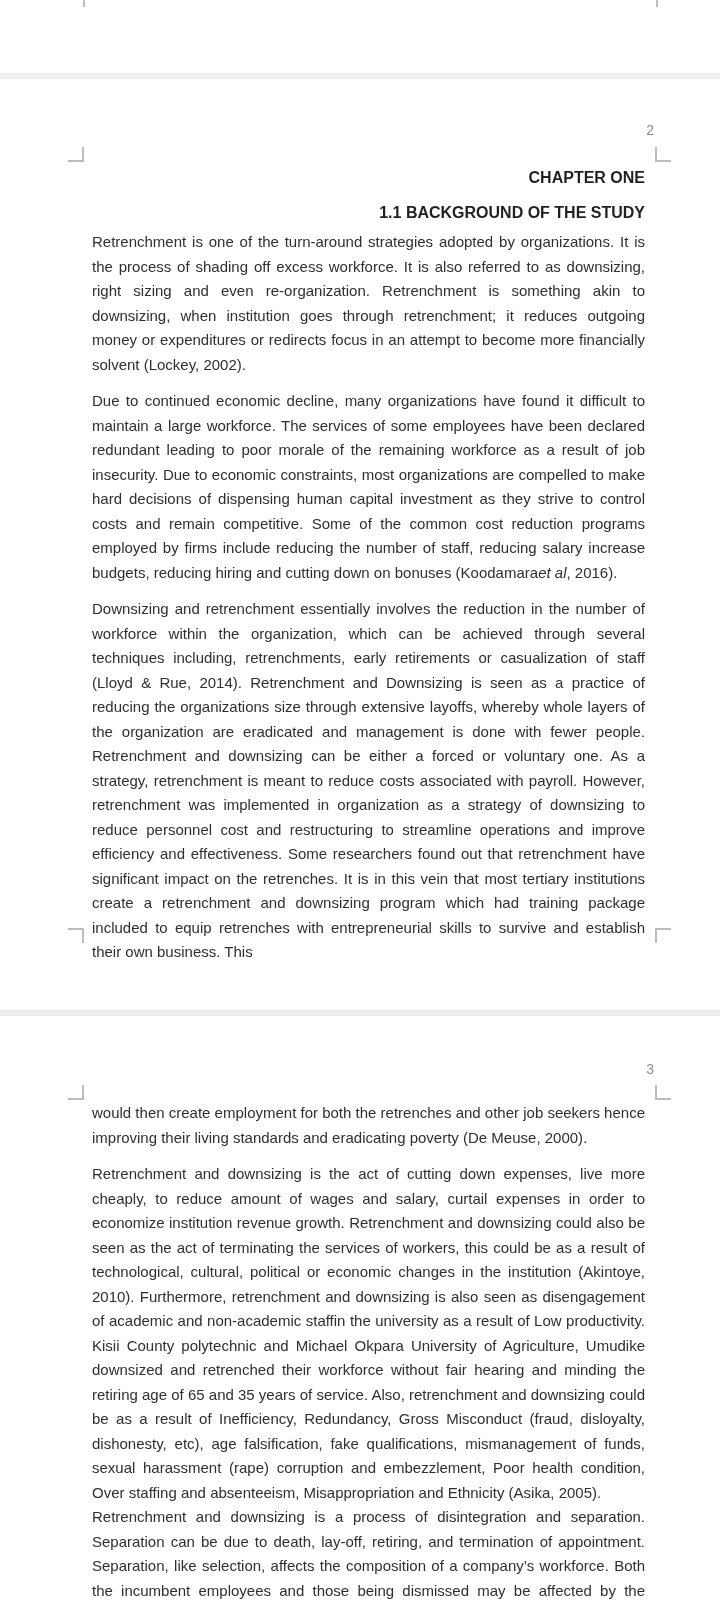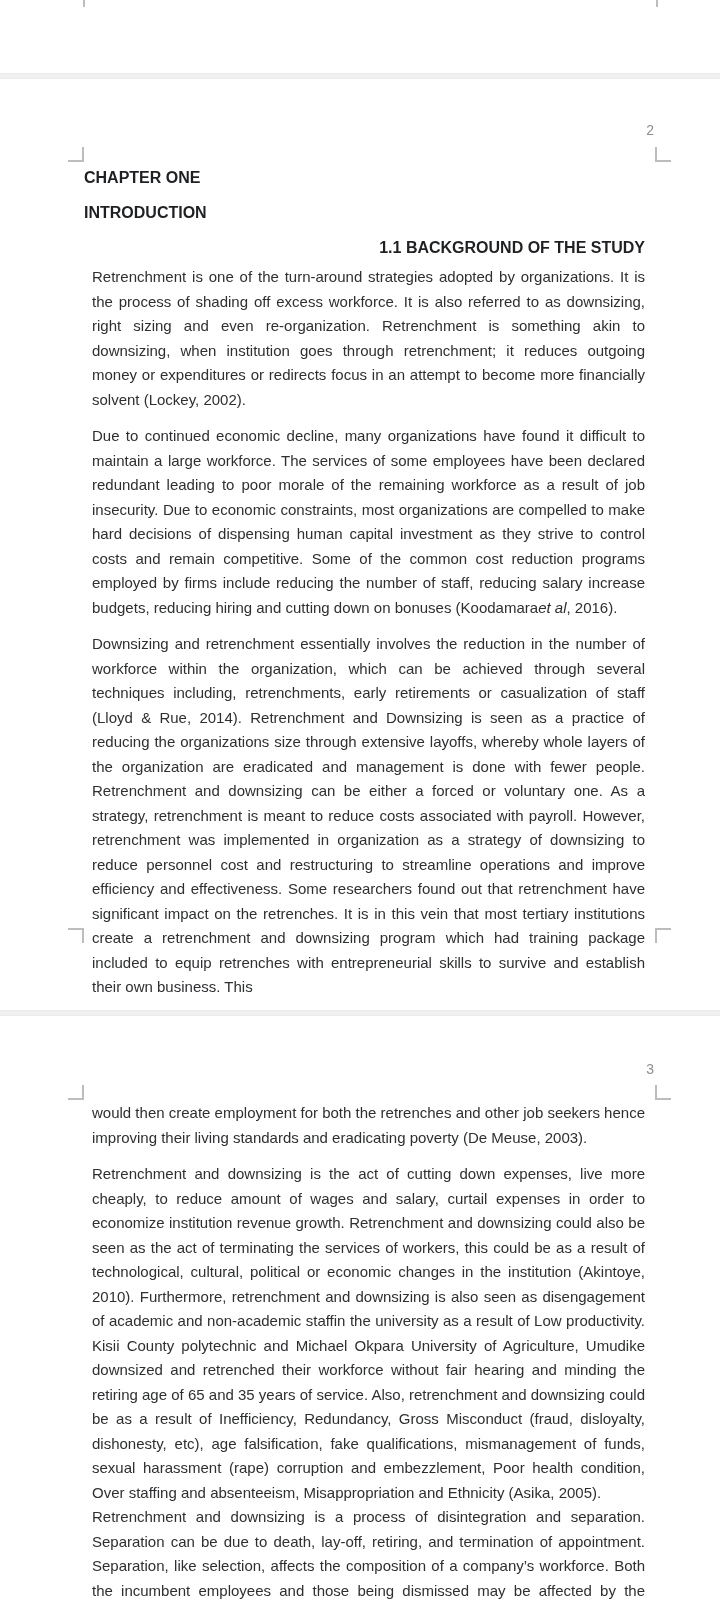--- a/index.html
+++ b/index.html
@@ -72,21 +72,21 @@
     line-height: 24.5px;
   }
   .page.p3 .content { padding-top: 85px; }
   h1, h2, h3 {
     font-size: 16px;
     line-height: 25px;
     font-weight: bold;
     color: #1f2023;
     margin: 0;
   }
-  h1, h2 { text-align: left; }
+  h1, h2 { text-align: right; }
   h1 { margin-bottom: 10px; }
   h2 { margin-bottom: 10px; }
   h3 { margin-bottom: 5px; text-align: right; }
   .para {
     margin: 0 0 12px 8px;
     text-align: justify;
     text-align-last: left;
     hyphens: none;
   }
   .para.tight { margin-bottom: 0; }
@@ -105,35 +105,34 @@
 
   <section class="page p2">
     <div class="pagenum">2</div>
     <span class="corner tl"></span>
     <span class="corner tr"></span>
     <span class="corner bl"></span>
     <span class="corner br"></span>
 
     <div class="content">
       <h1>CHAPTER ONE</h1>
-      <h2>INTRODUCTION</h2>
       <h3>1.1 BACKGROUND OF THE STUDY</h3>
       <p class="para">Retrenchment is one of the turn-around strategies adopted by organizations. It is the process of shading off excess workforce. It is also referred to as downsizing, right sizing and even re-organization. Retrenchment is something akin to downsizing, when institution goes through retrenchment; it reduces outgoing money or expenditures or redirects focus in an attempt to become more financially solvent (Lockey, 2002).</p>
       <p class="para"><span>Due to continued economic decline, many organizations have found it difficult to maintain a large workforce. The services of some employees have been declared redundant leading to poor morale of the remaining workforce as a result of job insecurity. Due to economic constraints, most organizations are compelled to make hard decisions of dispensing human capital investment as they strive to control costs and remain competitive. Some of the common cost reduction programs employed by firms include reducing the number of staff, reducing salary increase budgets, reducing hiring and cutting down on bonuses (Koodamara</span><span style="font-style: italic;">et al</span><span>, 2016).</span></p>
       <p class="para">Downsizing and retrenchment essentially involves the reduction in the number of workforce within the organization, which can be achieved through several techniques including, retrenchments, early retirements or casualization of staff (Lloyd &amp; Rue, 2014). Retrenchment and Downsizing is seen as a practice of reducing the organizations size through extensive layoffs, whereby whole layers of the organization are eradicated and management is done with fewer people. Retrenchment and downsizing can be either a forced or voluntary one. As a strategy, retrenchment is meant to reduce costs associated with payroll. However, retrenchment was implemented in organization as a strategy of downsizing to reduce personnel cost and restructuring to streamline operations and improve efficiency and effectiveness. Some researchers found out that retrenchment have significant impact on the retrenches. It is in this vein that most tertiary institutions create a retrenchment and downsizing program which had training package included to equip retrenches with entrepreneurial skills to survive and establish their own business. This</p>
     </div>
   </section>
 
   <div class="gap-band"></div>
 
   <section class="page p3">
     <div class="pagenum">3</div>
     <span class="corner tl"></span>
     <span class="corner tr"></span>
 
     <div class="content">
-      <p class="para">would then create employment for both the retrenches and other job seekers hence improving their living standards and eradicating poverty (De Meuse, 2003).</p>
+      <p class="para">would then create employment for both the retrenches and other job seekers hence improving their living standards and eradicating poverty (De Meuse, 2000).</p>
       <p class="para tight">Retrenchment and downsizing is the act of cutting down expenses, live more cheaply, to reduce amount of wages and salary, curtail expenses in order to economize institution revenue growth. Retrenchment and downsizing could also be seen as the act of terminating the services of workers, this could be as a result of technological, cultural, political or economic changes in the institution (Akintoye, 2010). Furthermore, retrenchment and downsizing is also seen as disengagement of academic and non-academic staffin the university as a result of Low productivity. Kisii County polytechnic and Michael Okpara University of Agriculture, Umudike downsized and retrenched their workforce without fair hearing and minding the retiring age of 65 and 35 years of service. Also, retrenchment and downsizing could be as a result of Inefficiency, Redundancy, Gross Misconduct (fraud, disloyalty, dishonesty, etc), age falsification, fake qualifications, mismanagement of funds, sexual harassment (rape) corruption and embezzlement, Poor health condition, Over staffing and absenteeism, Misappropriation and Ethnicity (Asika, 2005).</p>
       <p class="para tight">Retrenchment and downsizing is a process of disintegration and separation. Separation can be due to death, lay-off, retiring, and termination of appointment. Separation, like selection, affects the composition of a company’s workforce. Both the incumbent employees and those being dismissed may be affected by the process in various ways. There is therefore need to carry out the process with all due care to ensure it is a success</p>
     </div>
   </section>
 
 </div>
 
 </body></html>

